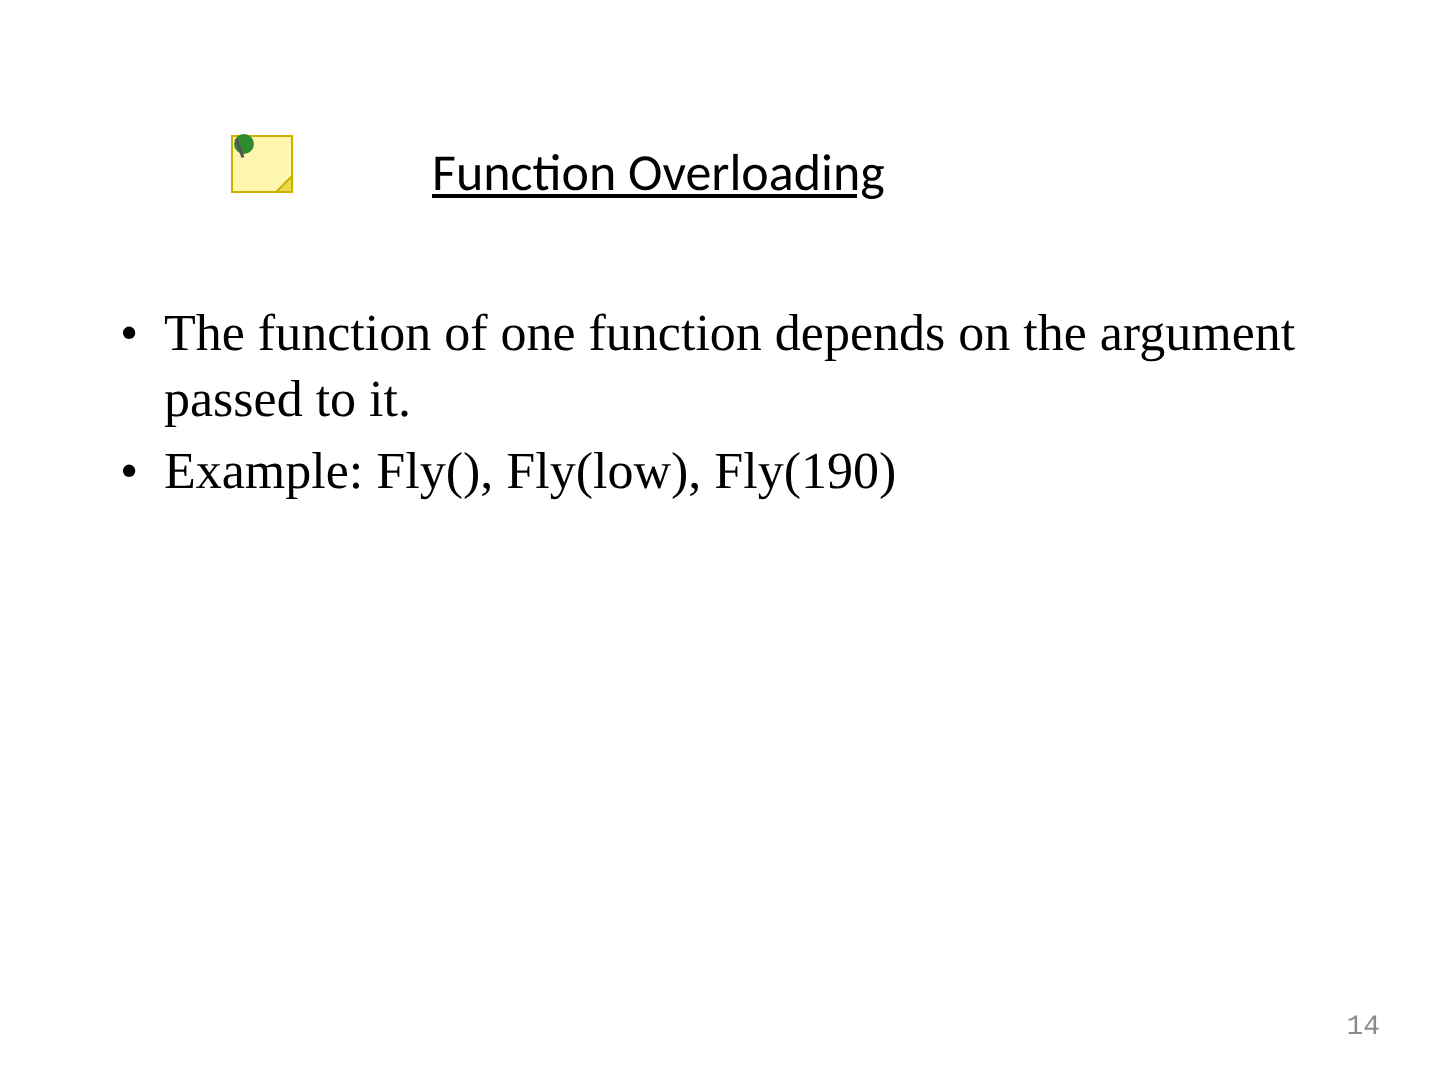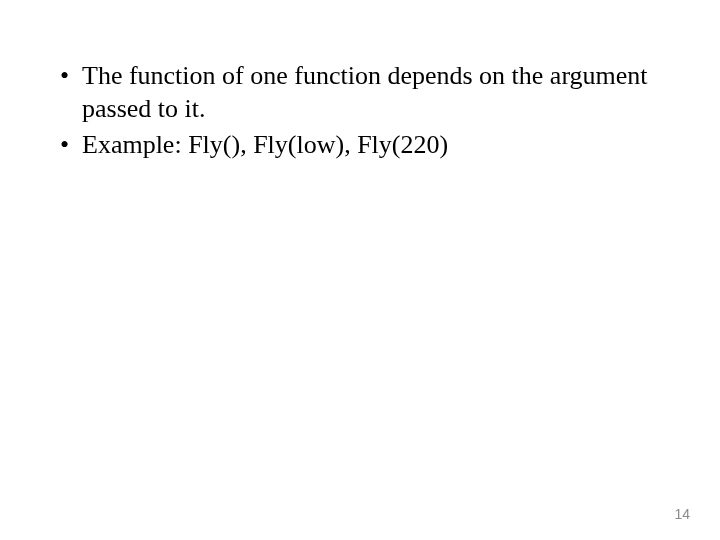--- a/index.html
+++ b/index.html
@@ -51,29 +51,40 @@
       content: "•";
       position: absolute;
       left: 0;
       top: 0;
       font-size: 26px;
     }
     .page-number {
       position: absolute;
       bottom: 18px;
       right: 30px;
-      font-family: Liberation Sans, sans-serif;
+      font-family: Liberation Mono, monospace;
       font-size: 14px;
       color: #8a8a8a;
     }
   </style>
 </head>
 <body>
 
 <div class="slide">
+  <div class="title-row">
+    <span class="note-icon">
+      <svg width="46" height="46" viewBox="0 0 46 46">
+        <rect x="6" y="8" width="30" height="28" fill="#fff7b0" stroke="#cdb000" stroke-width="1"></rect>
+        <polygon points="36,28 36,36 28,36" fill="#e8d84a" stroke="#cdb000" stroke-width="1"></polygon>
+        <circle cx="12" cy="12" r="5" fill="#2e8b2e"></circle>
+        <rect x="9" y="9" width="1.5" height="10" fill="#555" transform="rotate(-20 10 14)"></rect>
+      </svg>
+    </span>
+    <span class="title-text">Function Overloading</span>
+  </div>
 
   <ul class="bullets">
     <li>The function of one function depends on the argument passed to it.</li>
-    <li> Example: Fly(), Fly(low), Fly(220)</li>
+    <li> Example: Fly(), Fly(low), Fly(190)</li>
   </ul>
 
   <div class="page-number">14</div>
 </div>
 
 </body></html>

